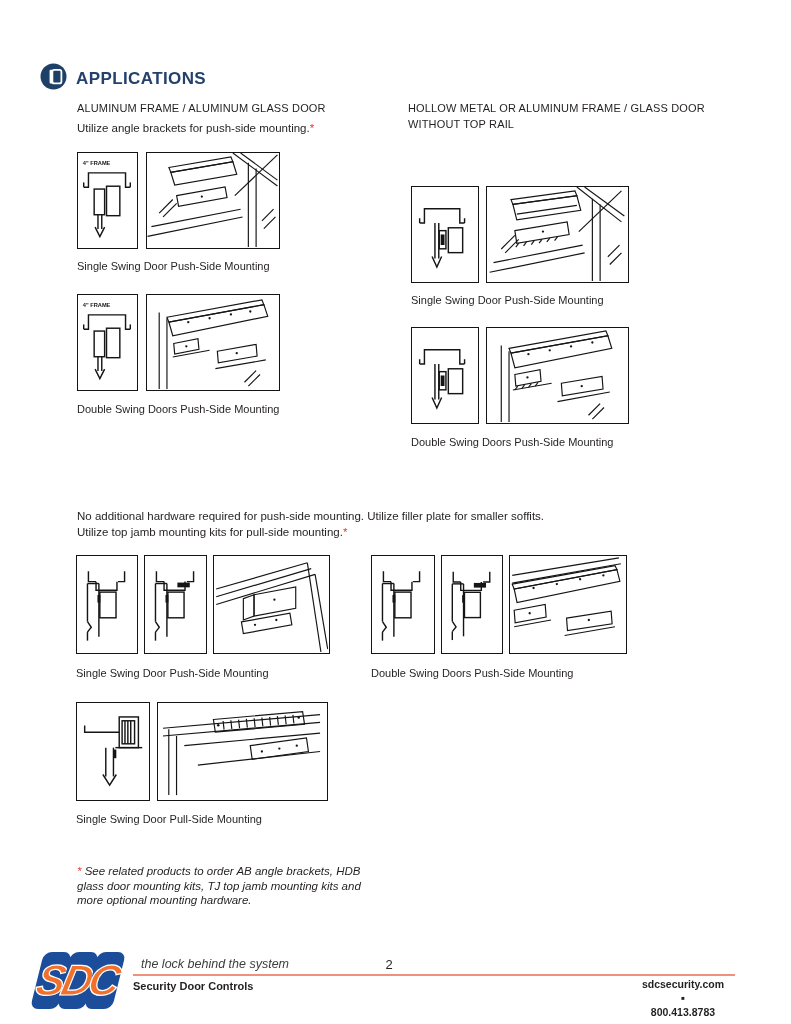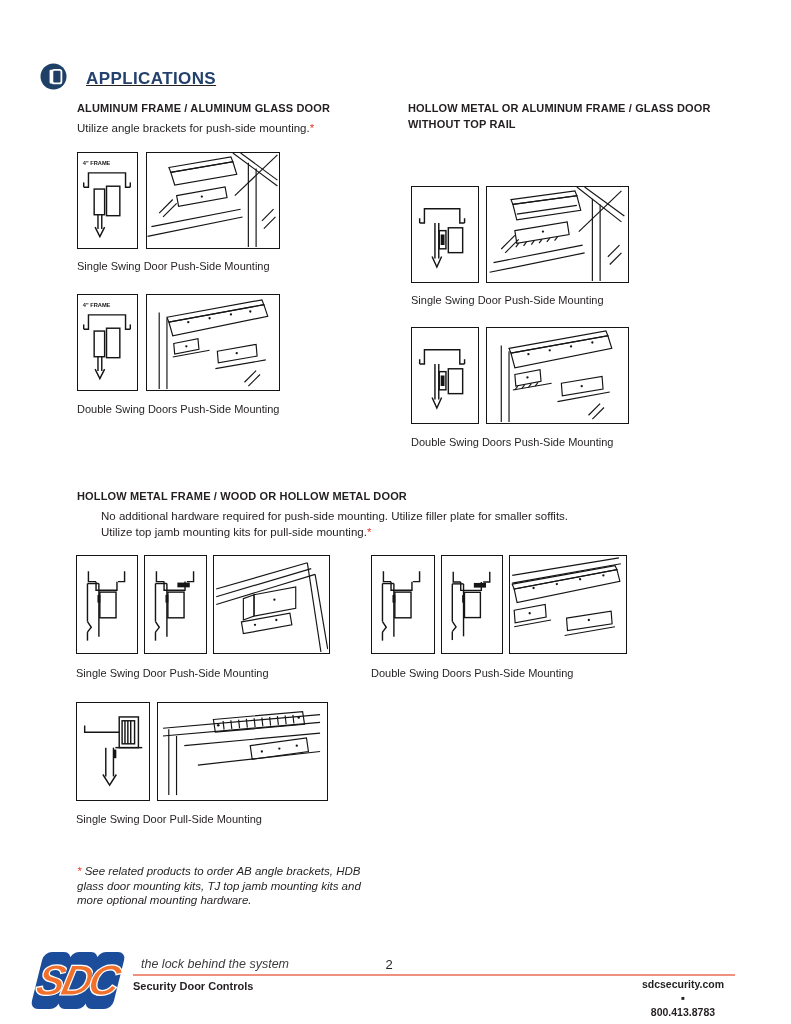--- a/index.html
+++ b/index.html
@@ -1,21 +1,21 @@
 <!DOCTYPE html>
 <html><head>
 <meta charset="utf-8">
 <style>
   html,body{margin:0;padding:0;background:#ffffff;}
   .page{position:relative;width:791px;height:1024px;background:#ffffff;overflow:hidden;
         font-family:"Liberation Sans",sans-serif;color:#231f20;}
   .abs{position:absolute;}
-  .app-title-row{display:flex;align-items:center;gap:19px;text-decoration:underline;}
+  .app-title-row{display:flex;align-items:center;gap:9px;}
   .app-title{font-size:17px;font-weight:600;letter-spacing:0.4px;color:#24416e;}
-  .h3{font-size:11px;font-weight:700;letter-spacing:0.15px;line-height:15.5px;color:#231f20;}
+  .h3{font-size:11px;font-weight:400;letter-spacing:0.15px;line-height:15.5px;color:#231f20;}
   .body-txt{font-size:11.5px;font-weight:400;line-height:16px;color:#231f20;}
   .cap{font-size:11px;font-weight:400;color:#231f20;}
   .red{color:#e8392b;}
   .fig{display:flex;align-items:flex-start;}
   .fig-box{border:1.5px solid #141414;background:#fff;box-sizing:border-box;}
   .fig-box svg{display:block;}
   .footnote{font-size:11.5px;font-style:italic;line-height:14.5px;color:#231f20;}
   
   .sdc-logo{display:flex;}
   .sdc-tile{width:28px;height:57px;background:#1b4d9a;border-radius:8px;transform:skewX(-14deg);
@@ -222,22 +222,21 @@
           <circle cx="86" cy="19" r="1.2"></circle>
             <circle cx="108" cy="15" r="1.2"></circle>
           <circle cx="41" cy="51" r="1.2"></circle>
             <circle cx="97" cy="60" r="1.2"></circle>
         </g>
       </svg>
     </div>
   </div>
   <div class="abs cap" style="left:411px;top:436px;">Double Swing Doors Push-Side Mounting</div>
 
-  <div class="abs h3" style="left:77px;top:489px;width:560px;">HOLLOW METAL FRAME / WOOD OR HOLLOW METAL DOOR</div>
-  <div class="abs body-txt" style="left:77px;top:508px;width:600px;margin-left:24px;">
+  <div class="abs body-txt" style="left:77px;top:508px;width:600px;">
     <div>No additional hardware required for push-side mounting. Utilize filler plate for smaller soffits.</div>
     <div>
       <span>Utilize top jamb mounting kits for pull-side mounting.</span><span class="red">*</span>
     </div>
   </div>
 
   <div class="abs fig" style="left:76px;top:555px;gap:6px;">
     <div class="fig-box" style="width:62px;height:99px;">
       <svg viewBox="0 0 62 99" width="59" height="96">
         <g fill="none" stroke="#151515" stroke-width="1.5">

